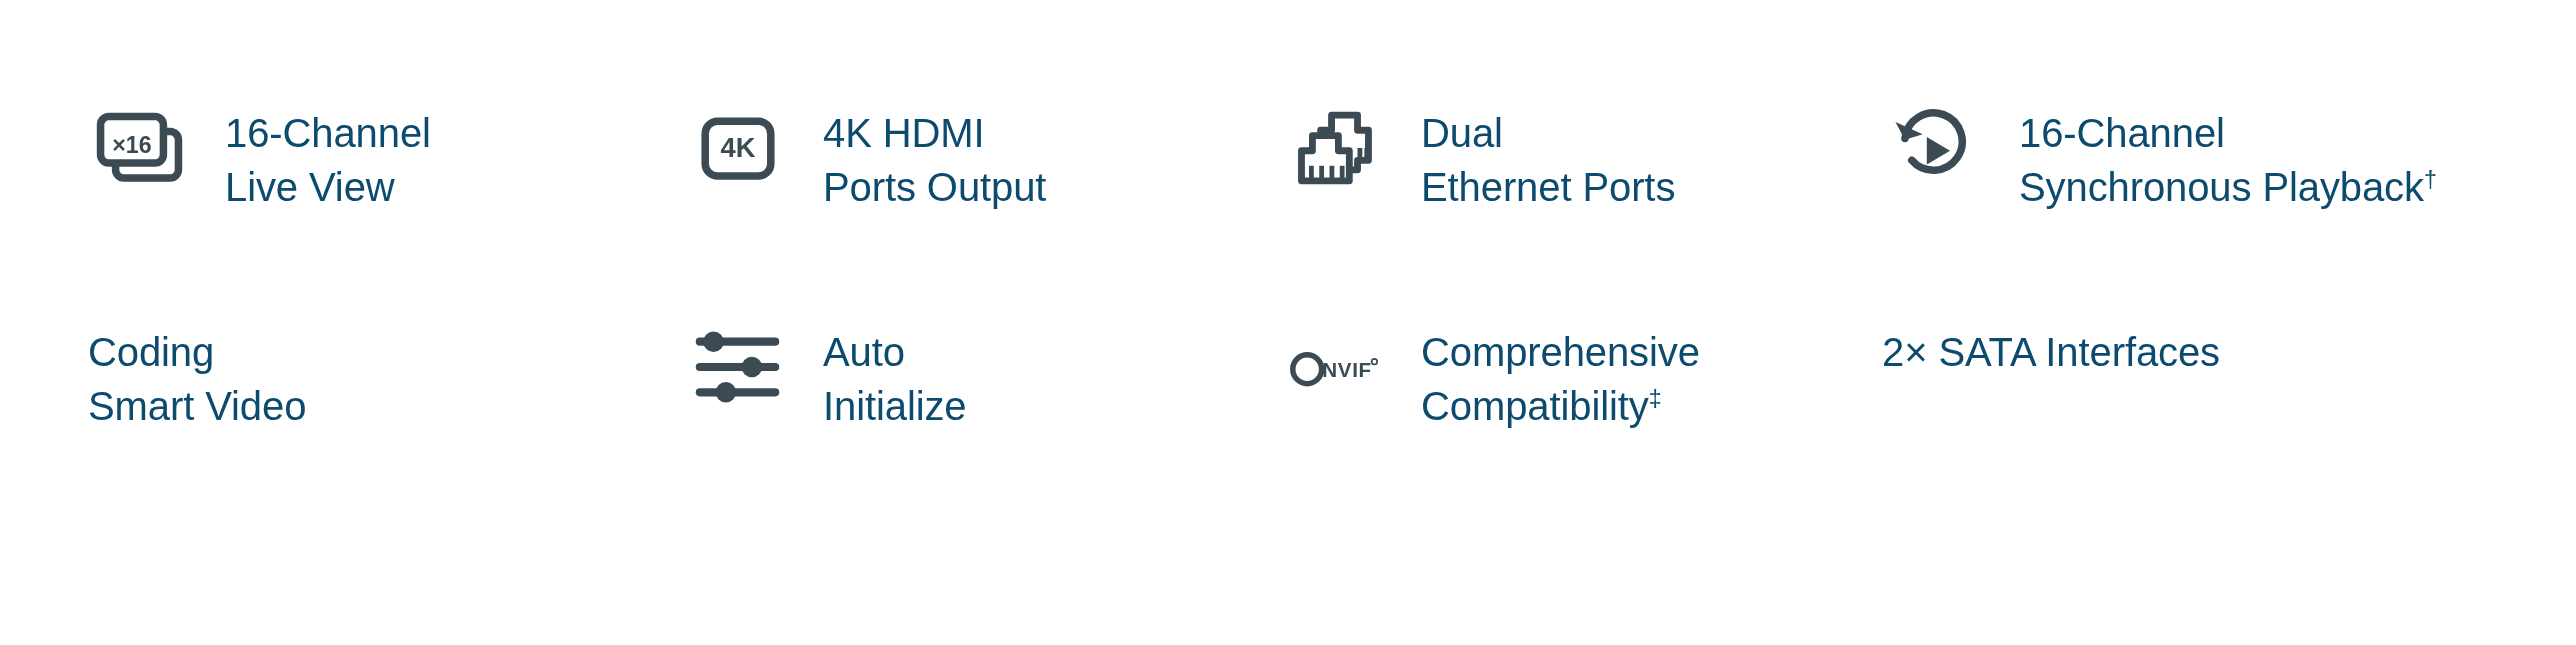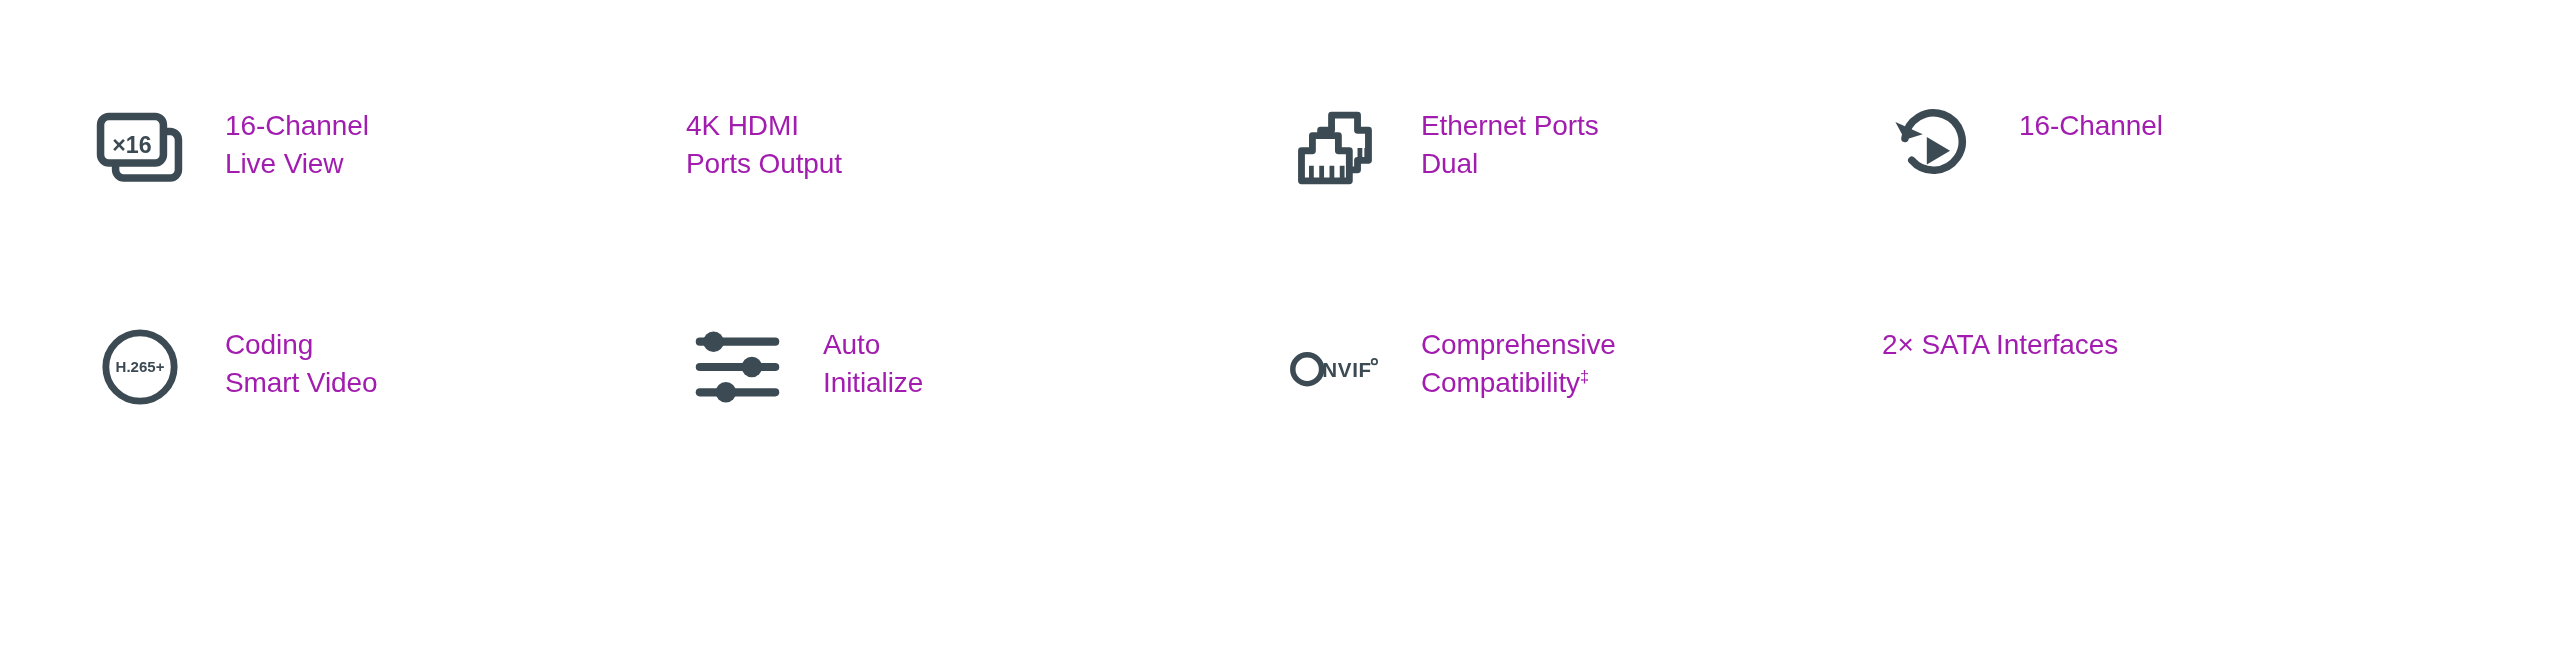--- a/index.html
+++ b/index.html
@@ -34,23 +34,23 @@
     flex: 0 0 103px;
     display: flex;
     align-items: center;
     justify-content: center;
   }
   .feature-icon svg {
     display: block;
   }
   .feature-text {
     padding-top: 4.1px;
-    font-size: 28px;
+    font-size: 40px;
     line-height: 1.34;
-    color: #a21caf;
+    color: #0c4a6e;
     letter-spacing: -0.1px;
     white-space: nowrap;
   }
   .feature-text .line {
     display: block;
   }
   sup {
     font-size: 0.58em;
     vertical-align: super;
     line-height: 0;
@@ -69,20 +69,26 @@
         <text x="54" y="58" fill="#3c4a53" font-family="'Liberation Sans', sans-serif" font-size="34" font-weight="bold" text-anchor="middle" dominant-baseline="middle">×16</text>
       </svg>
     </div>
     <div class="feature-text">
       <span class="line">16-Channel</span>
       <span class="line">Live View</span>
     </div>
   </div>
 
   <div class="feature-item">
+    <div class="feature-icon">
+      <svg width="82" height="76" viewBox="0 0 120 110">
+        <rect x="12" y="16" width="96" height="80" rx="18" fill="#ffffff" stroke="#3c4a53" stroke-width="11"></rect>
+        <text x="60" y="58" fill="#3c4a53" font-family="'Liberation Sans', sans-serif" font-size="40" font-weight="bold" text-anchor="middle" dominant-baseline="middle">4K</text>
+      </svg>
+    </div>
     <div class="feature-text">
       <span class="line">4K HDMI</span>
       <span class="line">Ports Output</span>
     </div>
   </div>
 
   <div class="feature-item">
     <div class="feature-icon">
       <svg width="86" height="82" viewBox="0 0 125 120">
         <g fill="#ffffff" stroke="#3c4a53" stroke-width="10" stroke-linejoin="round">
@@ -93,45 +99,40 @@
           <rect x="23" y="86" width="7" height="22"></rect>
           <rect x="38" y="86" width="7" height="22"></rect>
           <rect x="53" y="86" width="7" height="22"></rect>
           <rect x="68" y="86" width="7" height="22"></rect>
           <rect x="94" y="60" width="7" height="18"></rect>
           <rect x="104" y="60" width="6" height="18"></rect>
         </g>
       </svg>
     </div>
     <div class="feature-text">
+      <span class="line">Dual</span>
       <span class="line">Ethernet Ports</span>
-      <span class="line">Dual</span>
     </div>
   </div>
 
   <div class="feature-item">
     <div class="feature-icon">
       <svg width="86" height="82" viewBox="0 0 125 120">
         <path d="M20 46 A42 42 0 1 1 30 78" fill="none" stroke="#3c4a53" stroke-width="11" stroke-linecap="round"></path>
         <path d="M6 22 L20 48 L46 40 Z" fill="#3c4a53"></path>
         <path d="M52 44 L86 64 L52 84 Z" fill="#3c4a53"></path>
       </svg>
     </div>
     <div class="feature-text">
       <span class="line">16-Channel</span>
+      <span class="line"><span>Synchronous Playback</span><sup>†</sup></span>
     </div>
   </div>
 
   <div class="feature-item">
-    <div class="feature-icon">
-      <svg width="82" height="82" viewBox="0 0 120 120">
-        <circle cx="60" cy="60" r="50" fill="#ffffff" stroke="#3c4a53" stroke-width="10"></circle>
-        <text x="60" y="62" fill="#3c4a53" font-family="'Liberation Sans', sans-serif" font-size="22" font-weight="bold" text-anchor="middle" dominant-baseline="middle">H.265+</text>
-      </svg>
-    </div>
     <div class="feature-text">
       <span class="line">Coding</span>
       <span class="line">Smart Video</span>
     </div>
   </div>
 
   <div class="feature-item">
     <div class="feature-icon">
       <svg width="89" height="76" viewBox="0 0 130 110">
         <g stroke="#3c4a53" stroke-width="12" stroke-linecap="round">

